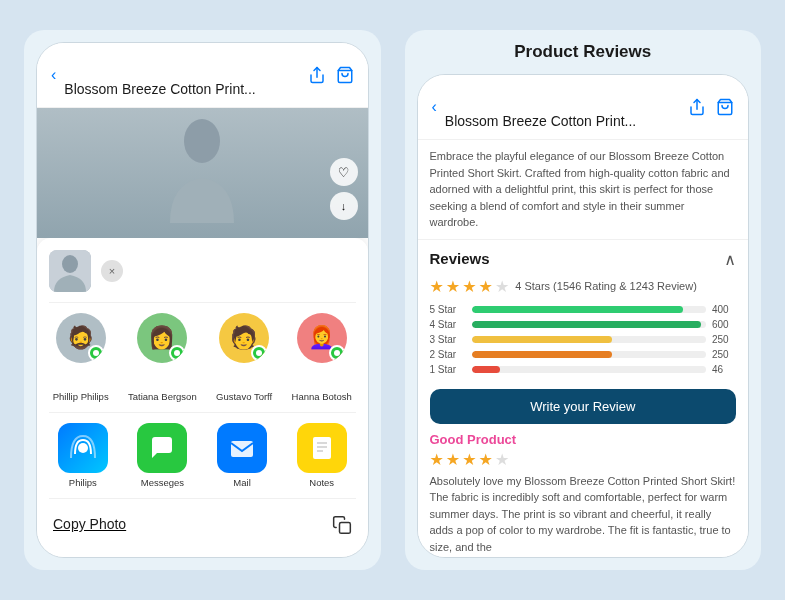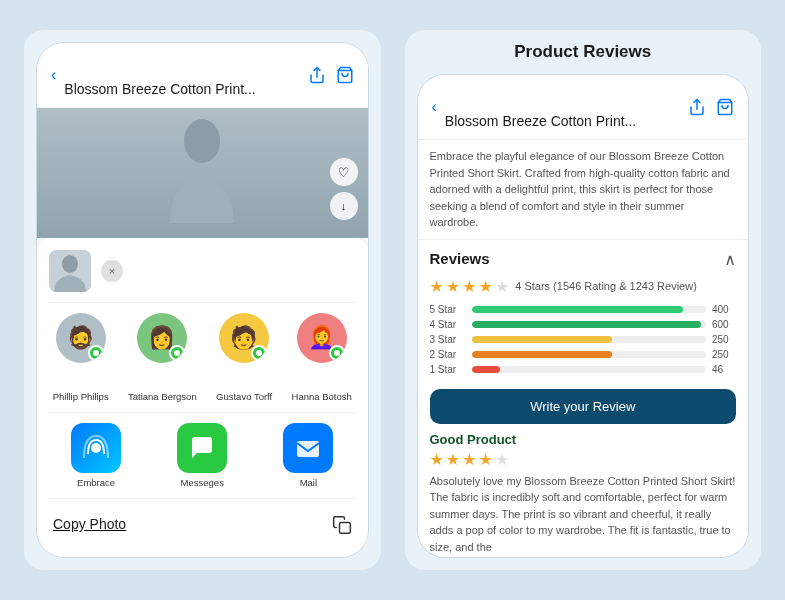--- a/index.html
+++ b/index.html
@@ -333,21 +333,21 @@
       padding: 10px;
       width: 100%;
       font-size: 13px;
       font-weight: 500;
       cursor: pointer;
       margin: 10px 0 8px;
     }
     .review-item-title {
       font-size: 13px;
       font-weight: 700;
-      color: #14532d;
+      color: #ec4899;
       margin-bottom: 3px;
     }
     .review-item-stars { margin-bottom: 4px; }
     .review-item-text {
       font-size: 11px;
       color: #555;
       line-height: 1.5;
     }
     
     svg { display: inline-block; vertical-align: middle; }
@@ -433,38 +433,49 @@
 
       <div class="apps-row">
         <div class="app-item">
           <div class="app-icon airdrop-icon">
             <svg width="28" height="28" viewBox="0 0 28 28" fill="none">
               <circle cx="14" cy="14" r="5" fill="white"></circle>
               <path d="M6 20 Q6 6 14 6 Q22 6 22 20" stroke="white" stroke-width="2" fill="none"></path>
               <path d="M2 24 Q2 2 14 2 Q26 2 26 24" stroke="white" stroke-width="2" fill="none" opacity="0.5"></path>
             </svg>
           </div>
-          <div class="app-name">Embrace</div>
+          <div class="app-name">Philips</div>
         </div>
         <div class="app-item">
           <div class="app-icon messages-icon">
             <svg width="28" height="28" viewBox="0 0 28 28" fill="none">
               <path d="M4 6 Q4 3 7 3 H21 Q24 3 24 6 V16 Q24 19 21 19 H9 L4 24 V6Z" fill="white"></path>
             </svg>
           </div>
           <div class="app-name">Messeges</div>
         </div>
         <div class="app-item">
           <div class="app-icon mail-icon">
             <svg width="28" height="28" viewBox="0 0 28 28" fill="none">
               <rect x="3" y="7" width="22" height="16" rx="2" fill="white" opacity="0.9"></rect>
               <path d="M3 9 L14 17 L25 9" stroke="#007aff" stroke-width="2" fill="none"></path>
             </svg>
           </div>
           <div class="app-name">Mail</div>
+        </div>
+        <div class="app-item">
+          <div class="app-icon notes-icon">
+            <svg width="28" height="28" viewBox="0 0 28 28" fill="none">
+              <rect x="5" y="3" width="18" height="22" rx="2" fill="white"></rect>
+              <line x1="9" y1="9" x2="19" y2="9" stroke="#ccc" stroke-width="1.5"></line>
+              <line x1="9" y1="13" x2="19" y2="13" stroke="#ccc" stroke-width="1.5"></line>
+              <line x1="9" y1="17" x2="15" y2="17" stroke="#ccc" stroke-width="1.5"></line>
+            </svg>
+          </div>
+          <div class="app-name">Notes</div>
         </div>
       </div>
 
       <div class="copy-row">
         <span class="copy-label">Copy Photo</span>
         <span class="copy-icon">
           <svg width="20" height="20" viewBox="0 0 24 24" fill="none" stroke="#333" stroke-width="1.8" stroke-linecap="round" stroke-linejoin="round">
             <rect x="9" y="9" width="13" height="13" rx="2" ry="2"></rect>
             <path d="M5 15H4a2 2 0 0 1-2-2V4a2 2 0 0 1 2-2h9a2 2 0 0 1 2 2v1"></path>
           </svg>

